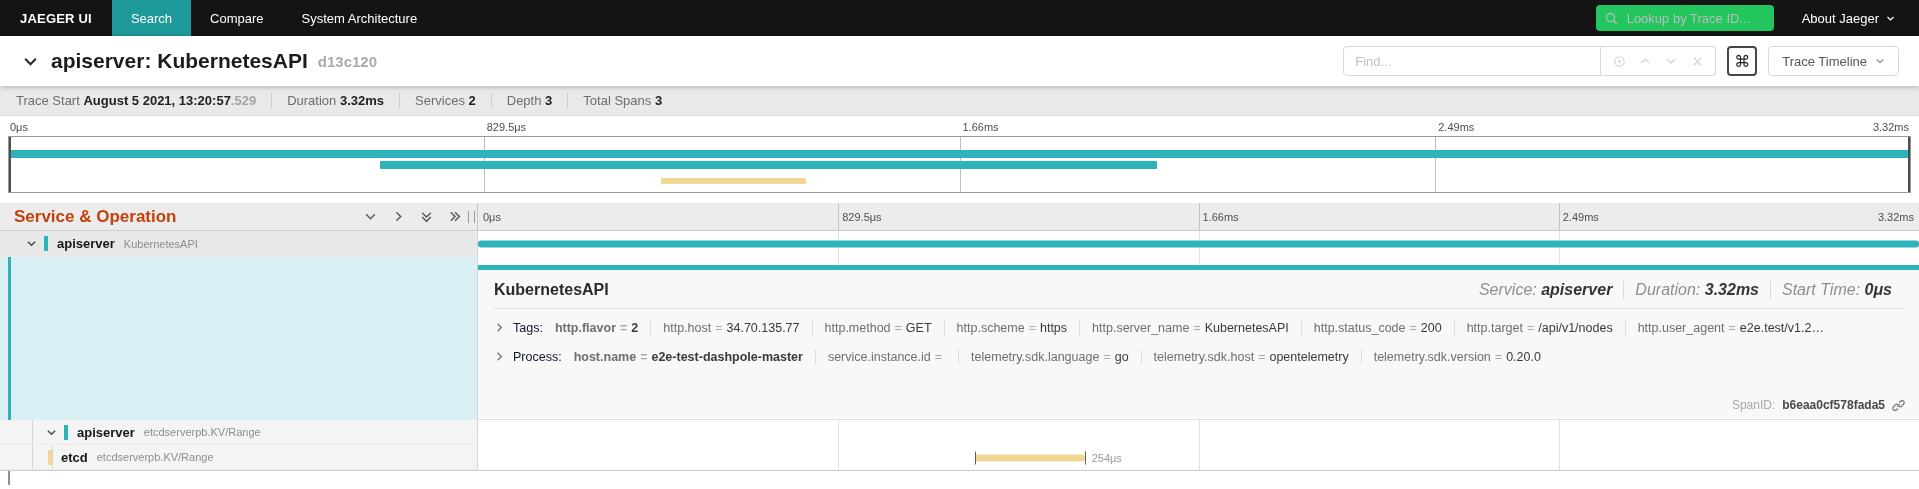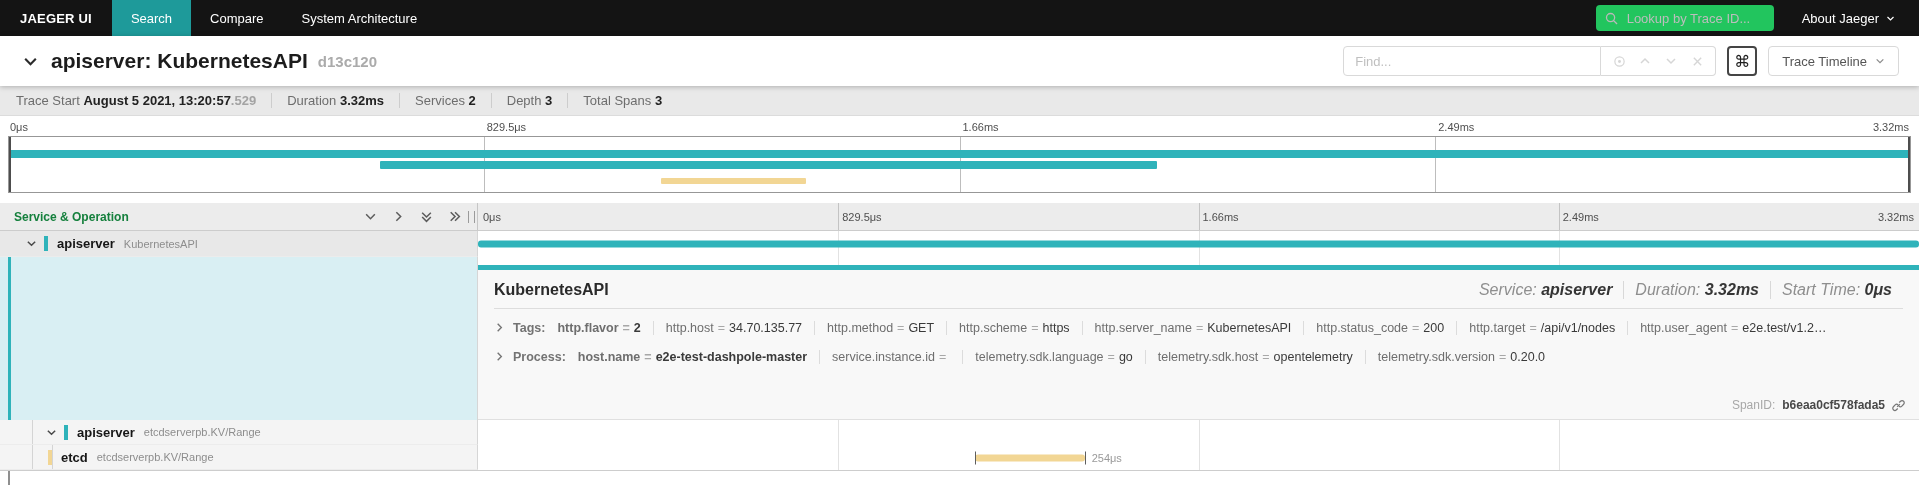--- a/index.html
+++ b/index.html
@@ -52,21 +52,21 @@
   .mgl1 { left:25%; } .mgl2 { left:50%; } .mgl3 { left:75%; }
   .mm-span { position:absolute; height:8px; border-radius:1px; }
   .mm-r0 { top:13px; } .mm-r1 { top:24px; } .mm-r2 { top:41px; height:6px; }
   .teal-bg { background:#2fb3ba; } .yellow-bg { background:#f2d694; }
   .scrubber { position:absolute; top:0; bottom:0; width:2px; background:#4d4d4d; cursor:ew-resize; }
   .scrub-left { left:0; } .scrub-right { right:0; }
 
   
   .timeline-head { height:28px; margin-top:10px; background:#ececec; border-bottom:1px solid #cccccc; display:flex; }
   .tlh-left { width:478px; display:flex; align-items:center; padding-left:14px; border-right:1px solid #c6c6c6; position:relative; }
-  .tlh-title { font-weight:bold; font-size:12px; color:#15803d; flex:1; }
+  .tlh-title { font-weight:bold; font-size:17px; color:#c2410c; flex:1; }
   .tlh-icons { display:flex; gap:15px; color:#5c5c5c; margin-right:16px; align-items:center; }
   .tlh-icons > span { cursor:pointer; display:flex; }
   .col-resizer { position:absolute; right:2px; top:8px; height:12px; width:7px; border-left:1px solid #9a9a9a; border-right:1px solid #9a9a9a; cursor:col-resize; }
   .tlh-ruler { flex:1; position:relative; font-size:11px; color:#4f4f4f; }
   .ruler-label { position:absolute; top:8px; white-space:nowrap; }
   .rl0 { left:5px; } .rl1 { left:25%; margin-left:4px; } .rl2 { left:50%; margin-left:4px; } .rl3 { left:75%; margin-left:4px; } .rl4 { right:5px; }
   .ruler-line { position:absolute; top:0; bottom:0; width:1px; background:#c3c3c3; }
   .rll1 { left:25%; } .rll2 { left:50%; } .rll3 { left:75%; }
 
   
@@ -102,21 +102,21 @@
   .panel { position:absolute; top:13px; left:0; right:0; bottom:0; background:#f8f8f8; border-bottom:1px solid #e0e0e0; padding:11px 16px 6px; }
   .panel-head { display:flex; align-items:baseline; justify-content:space-between; }
   .panel-title { font-size:16px; font-weight:bold; color:#2a2a2a; cursor:pointer; }
   .panel-meta { font-size:16px; color:#8e8e8e; display:flex; align-items:baseline;font-style:italic; }
   .meta-item { padding:0 11px; border-left:1px solid #d8d8d8; white-space:nowrap; }
   .meta-item:first-child { border-left:none; }
   .meta-item b { color:#353535; }
   .panel-divider { border:none; border-top:1px solid #dddddd; margin:9px 0 4px; }
   .kv-row { display:flex; align-items:center; margin:8px 0 2px; font-size:12.5px; height:21px; }
   .kv-caret { color:#757575; margin-right:8px; display:flex; cursor:pointer; }
-  .kv-label { font-weight:bold; color:#737373; margin-right:10px;text-align:right; }
+  .kv-label { font-weight:normal; color:#0f172a; margin-right:10px;text-align:right; }
   .kv-list { display:flex; align-items:center; overflow:hidden; }
   .kv { padding:0 12px; border-left:1px solid #dcdcdc; white-space:nowrap; }
   .kv:first-child { border-left:none; padding-left:2px;font-weight:bold; }
   .kv .k { color:#6e6e6e; } .kv .eq { color:#a8a8a8; padding:0 4px; } .kv .v { color:#3a3a3a; }
   .spanid { position:absolute; right:14px; bottom:7px; font-size:12px; color:#a8a8a8; display:flex; gap:7px; align-items:center; }
   .spanid b { color:#494949; }
   .link-icon { color:#777; cursor:pointer; }
 
   .bottom-strip { height:18px; border-top:1px solid #cdcdcd; position:relative; background:#fff; }
   .bottom-edge { position:absolute; left:8px; top:0; height:14px; width:2px; background:#8f8f8f; }

